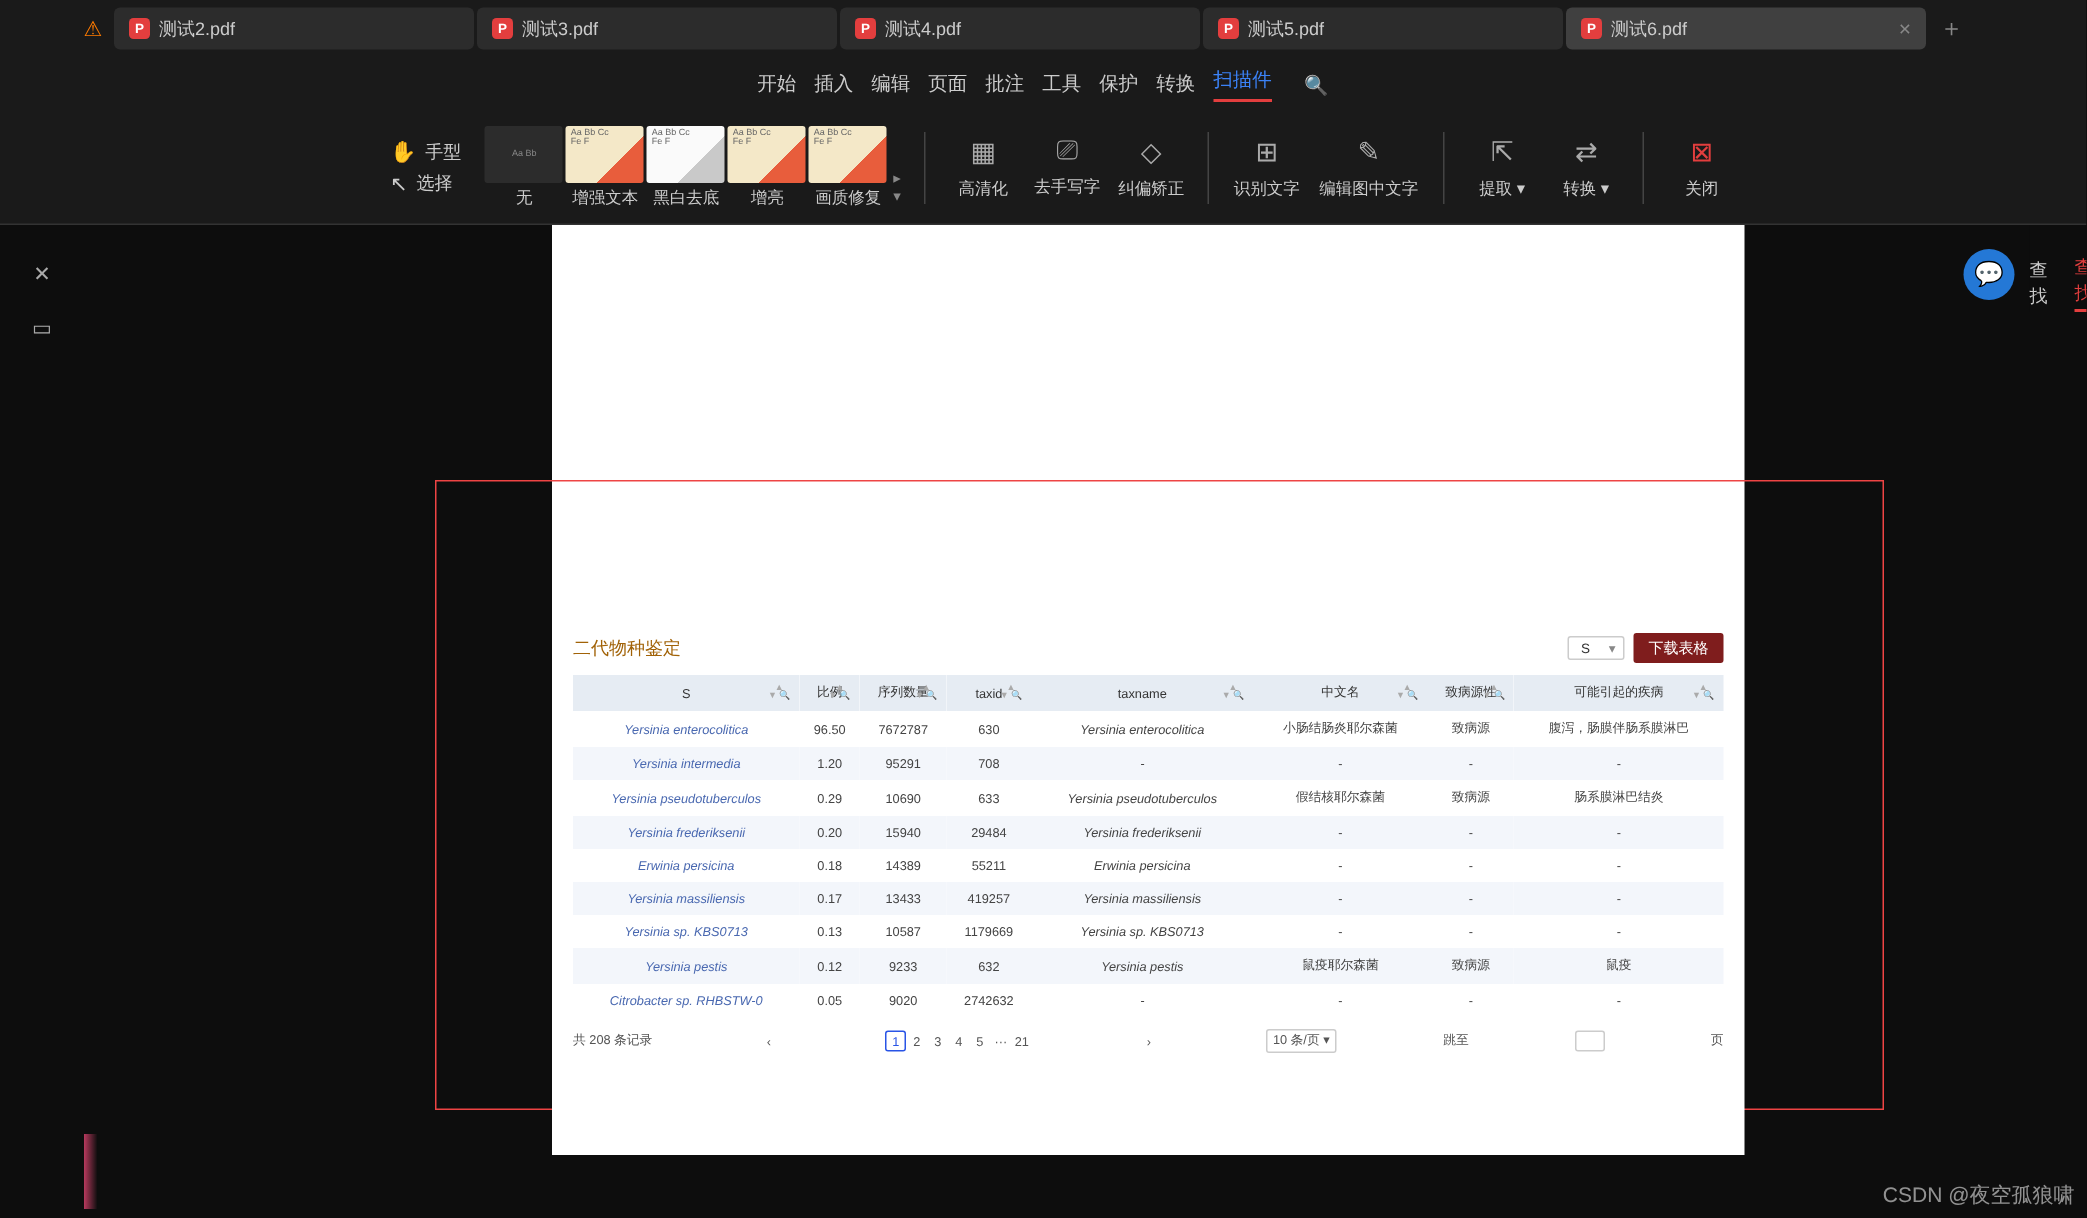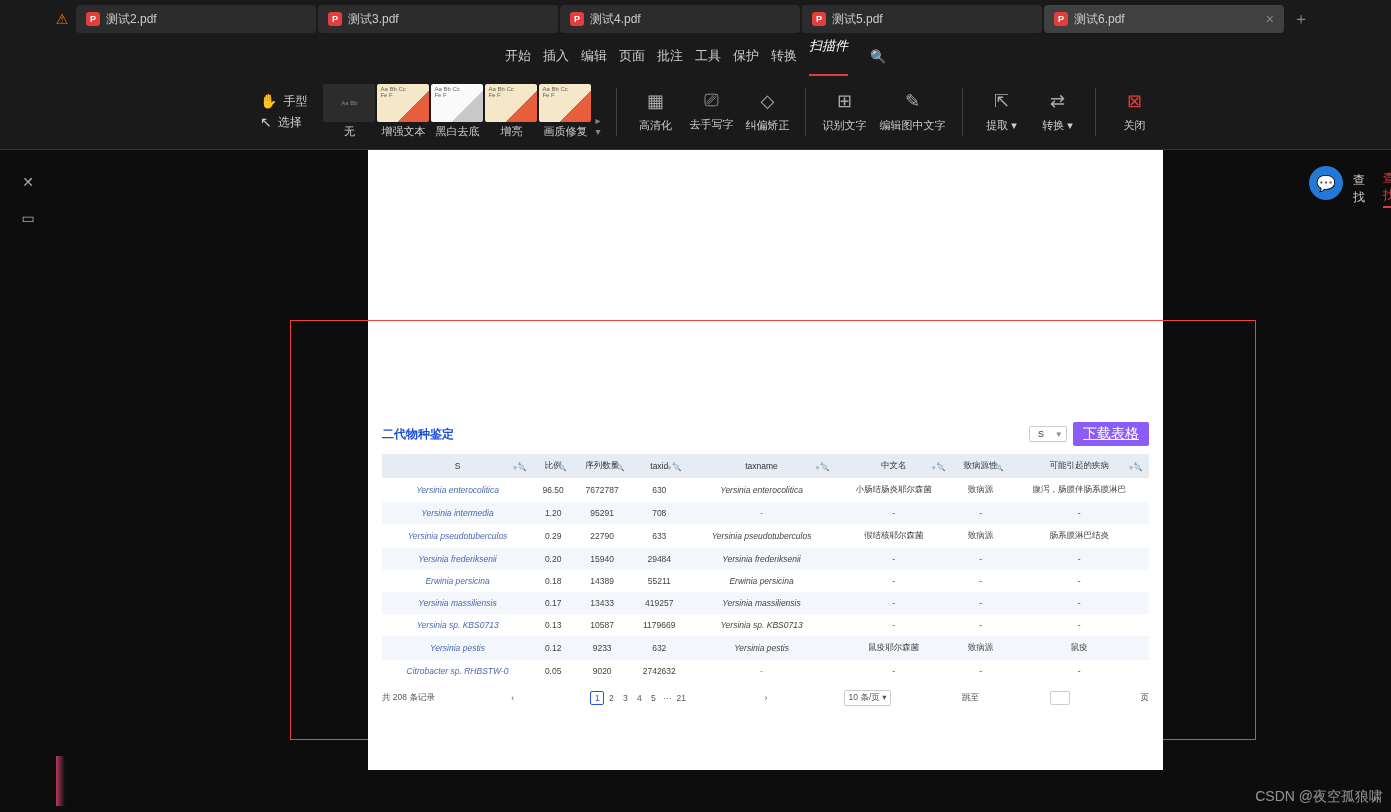--- a/index.html
+++ b/index.html
@@ -55,21 +55,21 @@
 .menu-bar {
   height: 36px;
   background: #1a1a1a;
   display: flex;
   align-items: center;
   justify-content: center;
   gap: 12px;
   font-size: 13px;
 }
 .menu-item { cursor: pointer; }
-.menu-item.active { color: #ffffff; border-bottom: 2px solid #e33e3e; padding-bottom: 19px; font-style: italic; }
+.menu-item.active { color: #3b82f6; border-bottom: 2px solid #e33e3e; padding-bottom: 4px; }
 .menu-search { margin-left: 10px; color: #aaa; }
 
 
 .toolbar {
   height: 76px;
   background: #1a1a1a;
   display: flex;
   align-items: center;
   padding: 0 10px;
   border-bottom: 1px solid #333;
@@ -155,25 +155,25 @@
   left: 50%;
   top: 90px;
   transform: translateX(-50%);
   font-size: 34px;
   color: rgba(0,0,0,0.09);
   white-space: nowrap;
   z-index: 5;
   pointer-events: none;
 }
 .doc-head { display: flex; justify-content: space-between; align-items: center; margin-bottom: 8px; }
-.doc-title { font-size: 12px; font-weight: bold; color: #1d4ed8; }
+.doc-title { font-size: 12px; font-weight: normal; color: #a16207; }
 .doc-ctrl { display: flex; gap: 6px; align-items: center; }
 .doc-sel { border: 1px solid #ccc; padding: 2px 22px 2px 8px; font-size: 9px; border-radius: 2px; background: #fff; position: relative; }
 .doc-sel::after { content: "▾"; position: absolute; right: 5px; color: #888; }
-.doc-dl { background: #8b5cf6; color: #fff; padding: 3px 10px; border-radius: 2px; font-size: 14px; cursor: pointer; text-decoration: underline; }
+.doc-dl { background: #7f1d1d; color: #fff; padding: 3px 10px; border-radius: 2px; font-size: 10px; cursor: pointer; }
 .tbl { width: 100%; border-collapse: collapse; font-size: 8.5px; }
 .tbl th { background: #e6ecf3; padding: 6px 4px; font-weight: normal; color: #333; position: relative; }
 .tbl th .sorters { position: absolute; right: 6px; top: 50%; transform: translateY(-50%); color: #aaa; font-size: 6px; line-height: 5px; }
 .tbl td { padding: 6px 4px; text-align: center; color: #444; }
 .tbl td:first-child { font-style: italic; color: #4968b0; }
 .tbl tbody tr:nth-child(even) td { background: #f3f6fb; }
 .taxn { font-style: italic; color: #4968b0; }
 .pager { display: flex; justify-content: space-between; align-items: center; gap: 6px; font-size: 8.5px; margin-top: 8px; color: #555; }
 .pg { min-width: 14px; height: 14px; display: inline-flex; align-items: center; justify-content: center; border-radius: 2px; cursor: pointer; padding: 0 2px; }
 .pg.active { border: 1px solid #2954e6; color: #2954e6; }
@@ -360,21 +360,21 @@
               <td>95291</td>
               <td>708</td>
               <td class="taxn">-</td>
               <td>-</td>
               <td>-</td>
               <td>-</td>
             </tr>
             <tr>
               <td>Yersinia pseudotuberculos</td>
               <td>0.29</td>
-              <td>22790</td>
+              <td>10690</td>
               <td>633</td>
               <td class="taxn">Yersinia pseudotuberculos</td>
               <td>假结核耶尔森菌</td>
               <td>致病源</td>
               <td>肠系膜淋巴结炎</td>
             </tr>
             <tr>
               <td>Yersinia frederiksenii</td>
               <td>0.20</td>
               <td>15940</td>

